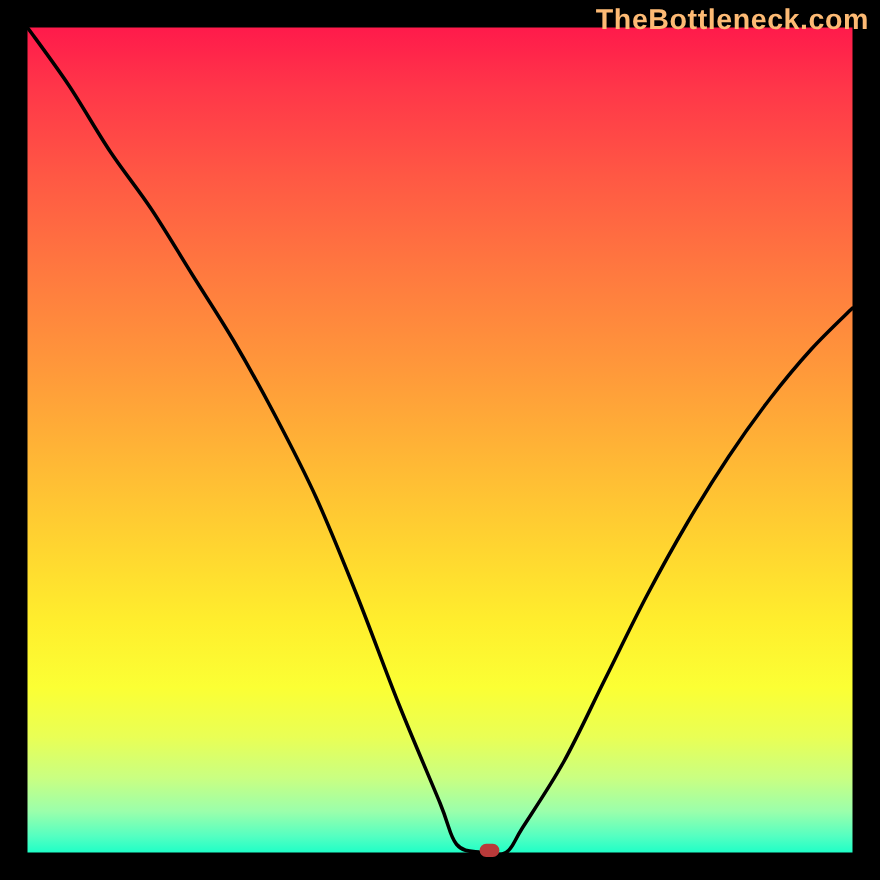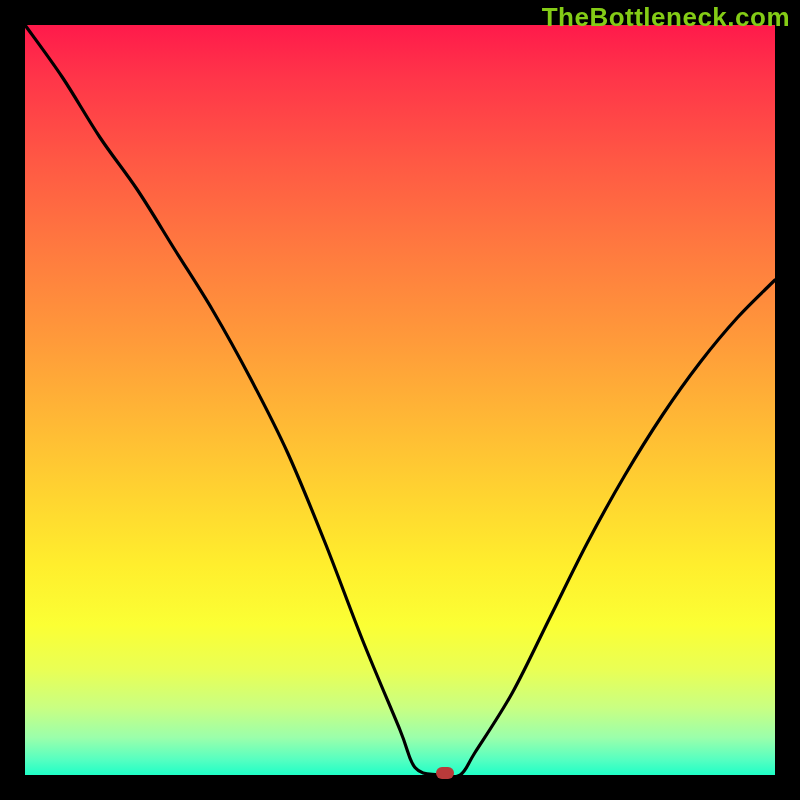--- a/index.html
+++ b/index.html
@@ -13,21 +13,21 @@
   }
   .stage {
     position: relative;
     width: 800px;
     height: 800px;
   }
   .watermark {
     position: absolute;
     top: 2px;
     right: 10px;
-    color: #84cc16;
+    color: #fdba74;
     font-size: 26px;
     font-weight: 600;
     letter-spacing: 0.5px;
     z-index: 10;
     text-align: right;
   }
   .plot-frame {
     position: absolute;
     left: 25px;
     top: 25px;

